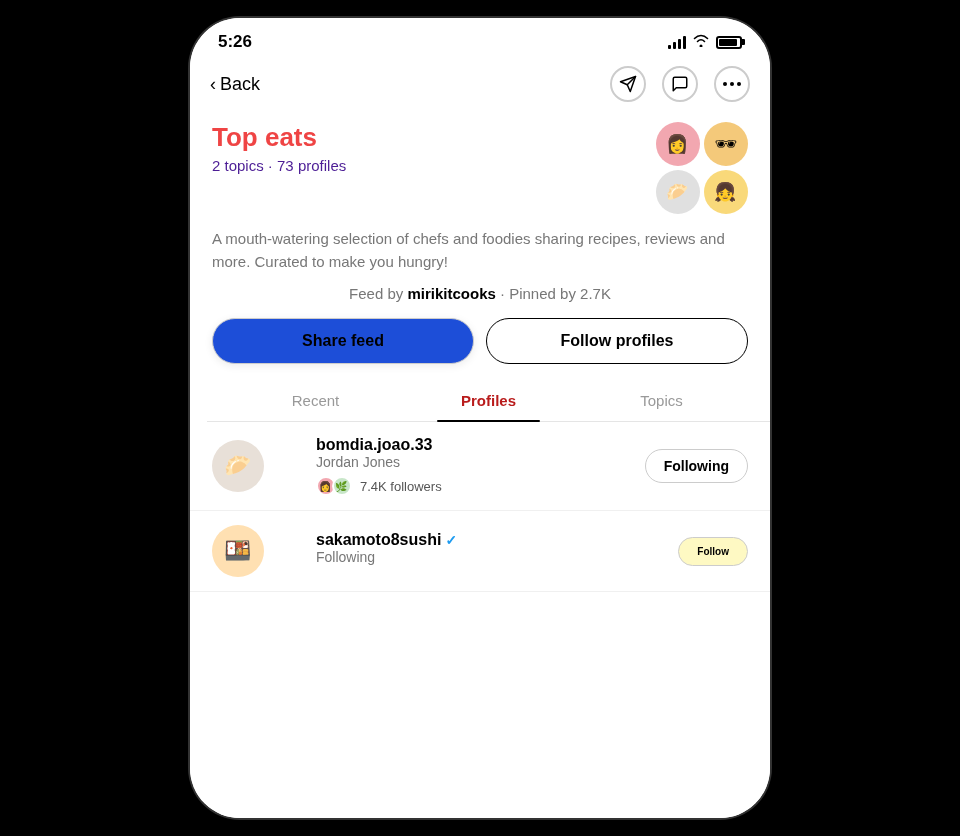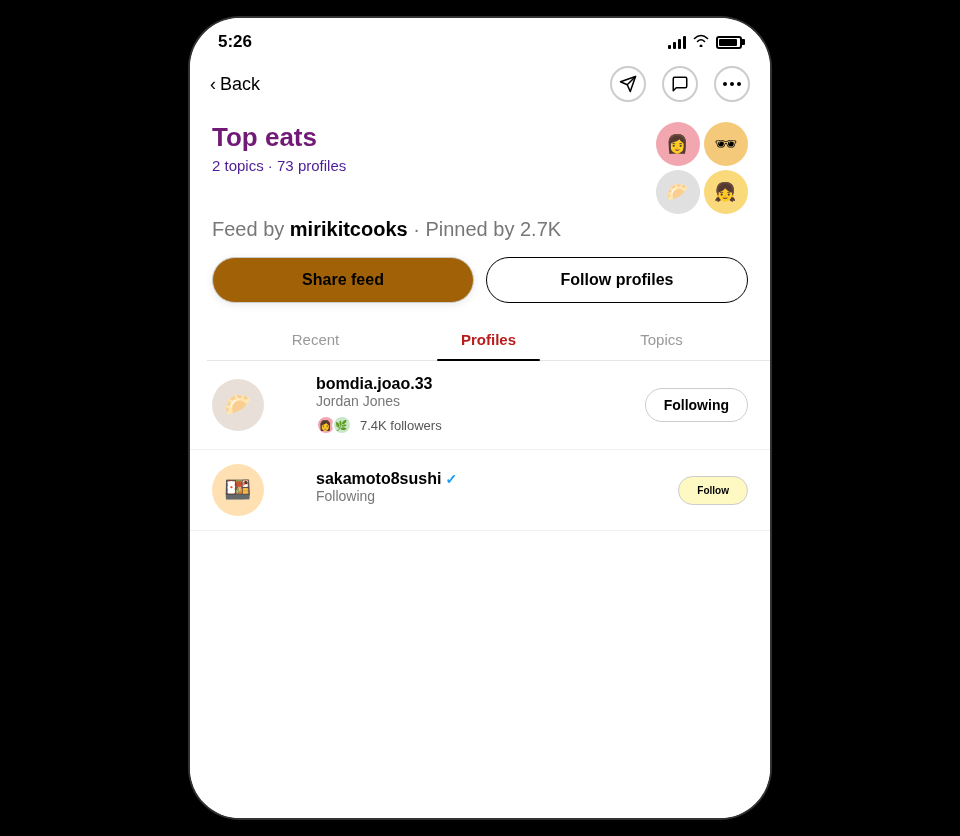--- a/index.html
+++ b/index.html
@@ -126,21 +126,21 @@
       justify-content: space-between;
       align-items: flex-start;
       flex-shrink: 0;
     }
     .header-text {
       flex: 1;
     }
     .feed-title {
       font-size: 26px;
       font-weight: 700;
-      color: #701a75;
+      color: #ef4444;
       margin-bottom: 4px;
     }
     .feed-meta {
       font-size: 15px;
       color: #4c1d95;
     }
     .avatar-grid {
       display: grid;
       grid-template-columns: 1fr 1fr;
       gap: 4px;
@@ -161,23 +161,24 @@
     .description {
       padding: 14px 22px 8px 22px;
       font-size: 15px;
       color: #777;
       line-height: 1.5;
       flex-shrink: 0;
     }
     
     .attribution {
       padding: 4px 22px 16px 22px;
-      font-size: 20px;
+      font-size: 15px;
       color: #777;
       flex-shrink: 0;
+      text-align: center;
     }
     .attribution a {
       color: #000;
       font-weight: 600;
       text-decoration: none;
     }
     
     .action-buttons {
       display: flex;
       gap: 12px;
@@ -189,21 +190,21 @@
       height: 46px;
       border-radius: 24px;
       font-size: 16px;
       font-weight: 700;
       cursor: pointer;
       display: flex;
       align-items: center;
       justify-content: center;
     }
     .btn-share {
-      background: #a16207;
+      background: #1d4ed8;
       border: 1.5px solid #ccc;
       color: #000;
       box-shadow: 0 2px 8px rgba(0,0,0,0.08);
     }
     .btn-follow {
       background: #fff;
       border: 1.5px solid #000;
       color: #000;
     }
     
@@ -389,20 +390,21 @@
         <div class="feed-meta">2 topics · 73 profiles</div>
       </div>
       <div class="avatar-grid">
         <div class="avatar-circle" style="background:#f2a7b0;">👩</div>
         <div class="avatar-circle" style="background:#f4c97a;">🕶</div>
         <div class="avatar-circle" style="background:#e0e0e0;">🥟</div>
         <div class="avatar-circle" style="background:#f9d97a;">👧</div>
       </div>
     </div>
 
+    <div class="description">A mouth-watering selection of chefs and foodies sharing recipes, reviews and more. Curated to make you hungry!</div>
 
     <div class="attribution">
       <span>Feed by</span>
       <a href="#">mirikitcooks</a>
       <span>· Pinned by 2.7K</span>
     </div>
 
     <div class="action-buttons">
       <button class="btn btn-share">Share feed</button>
       <button class="btn btn-follow">Follow profiles</button>

